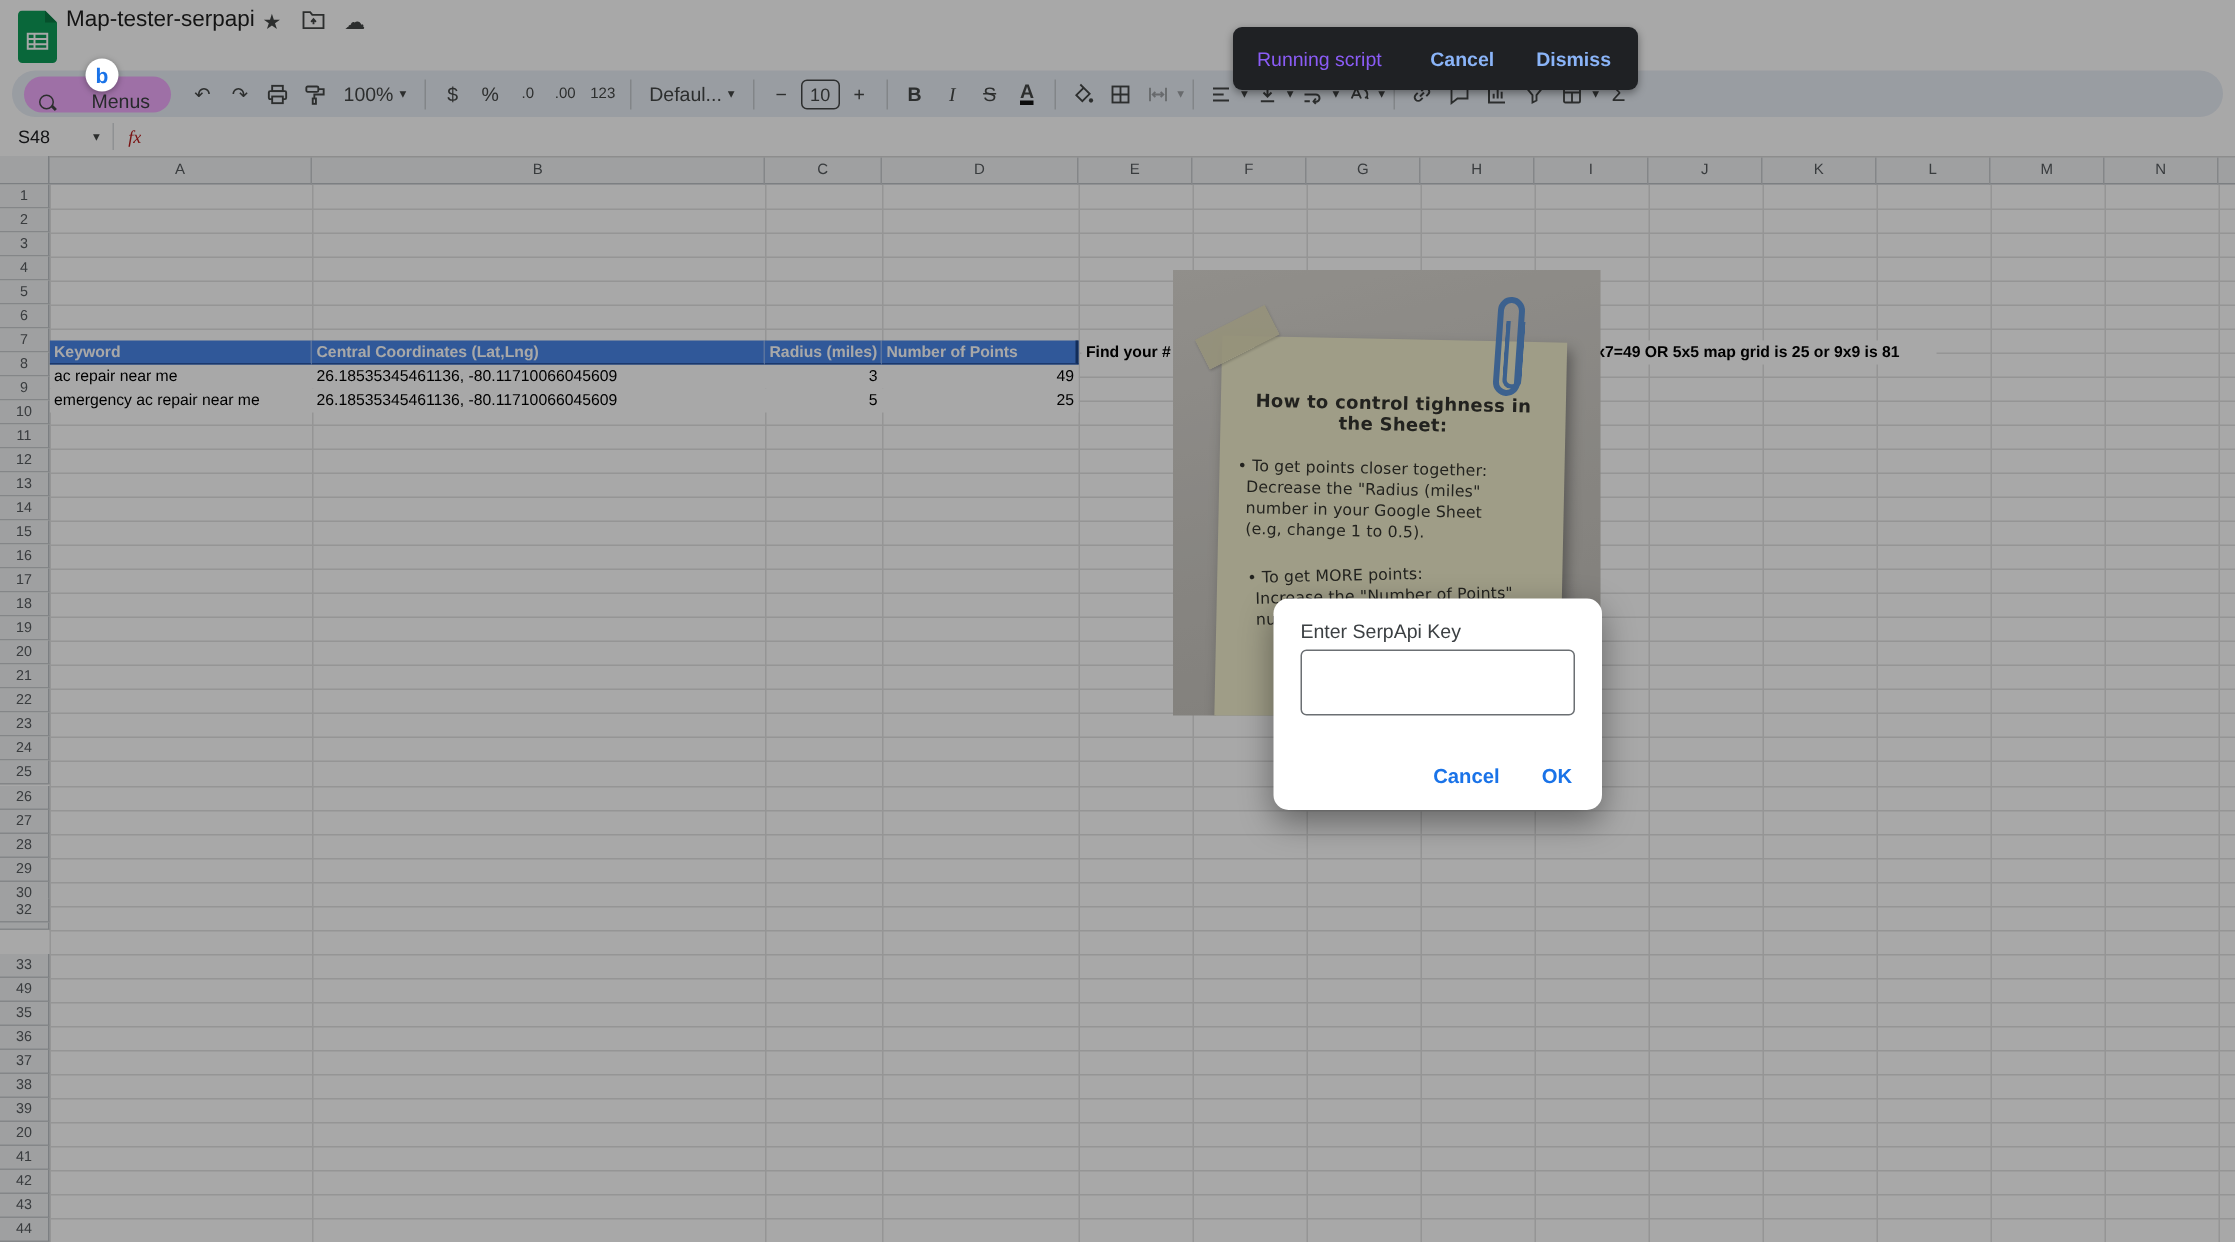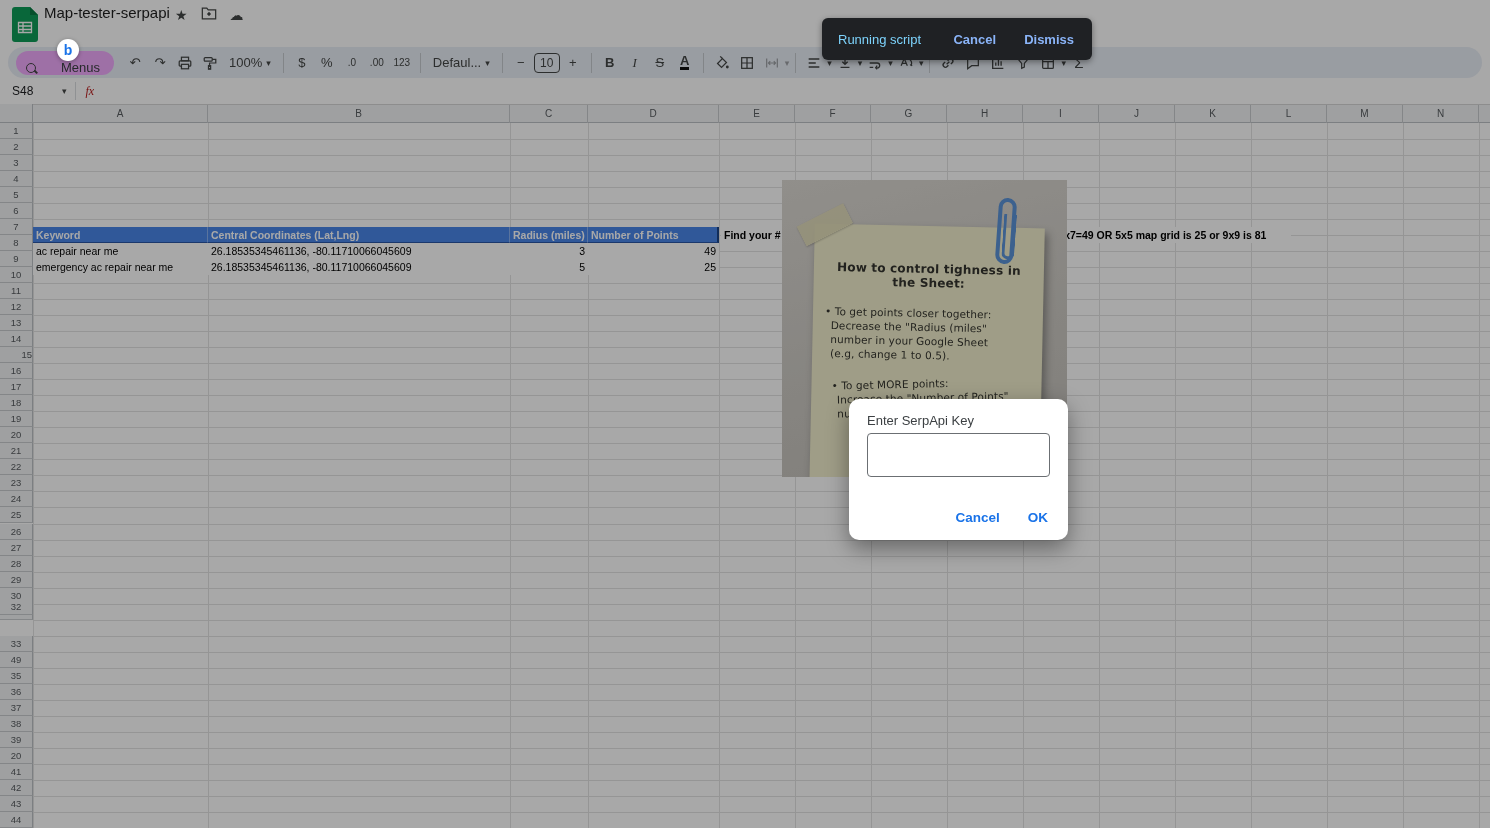--- a/index.html
+++ b/index.html
@@ -87,21 +87,21 @@
   .b1.first { margin-top:16px; margin-left:12px; }
   .b2 { margin-left:26px; transform:rotate(-2.5deg); }
   .b2.first { margin-top:14px; margin-left:20px; }
 
   
   .scrim { position:absolute; left:0; top:0; width:100%; height:100%; background:rgba(0,0,0,.34); z-index:50; }
 
   .toast { position:absolute; left:822px; top:18px; width:270px; height:42px; background:#1f2124;
     border-radius:6px; display:flex; align-items:center; padding:0 18px 0 16px; z-index:60;
     box-shadow:0 2px 6px rgba(0,0,0,.4); }
-  .tmsg { font-size:13px; color:#7dd3fc; }
+  .tmsg { font-size:13px; color:#8b5cf6; }
   .tact { font-size:13px; font-weight:600; color:#8ab4f8; cursor:default; }
   .tact.cancel { margin-left:auto; }
   .tact.dismiss { margin-left:28px; }
 
   .badge-b { position:absolute; left:57px; top:39px; width:22px; height:22px; border-radius:50%; background:#fff;
     box-shadow:0 1px 4px rgba(0,0,0,.35); display:flex; align-items:center; justify-content:center;
     font-size:14px; font-weight:bold; color:#1a73e8; z-index:65; }
 
   .dialog { position:absolute; left:849px; top:399px; width:219px; height:141px; background:#fff;
     border-radius:10px; box-shadow:0 8px 22px rgba(0,0,0,.4); z-index:70; }
@@ -302,21 +302,21 @@
         <div class="rowhead" style="top: 83.08px; height: 16.02px; line-height: 16.02px;">5</div>
         <div class="rowhead" style="top: 99.1px; height: 16.02px; line-height: 16.02px;">6</div>
         <div class="rowhead" style="top: 115.12px; height: 16.02px; line-height: 16.02px;">7</div>
         <div class="rowhead" style="top: 131.14px; height: 16.02px; line-height: 16.02px;">8</div>
         <div class="rowhead" style="top: 147.16px; height: 16.02px; line-height: 16.02px;">9</div>
         <div class="rowhead" style="top: 163.18px; height: 16.02px; line-height: 16.02px;">10</div>
         <div class="rowhead" style="top: 179.2px; height: 16.02px; line-height: 16.02px;">11</div>
         <div class="rowhead" style="top: 195.22px; height: 16.02px; line-height: 16.02px;">12</div>
         <div class="rowhead" style="top: 211.24px; height: 16.02px; line-height: 16.02px;">13</div>
         <div class="rowhead" style="top: 227.26px; height: 16.02px; line-height: 16.02px;">14</div>
-        <div class="rowhead" style="top: 243.28px; height: 16.02px; line-height: 16.02px; text-align: right;">15</div>
+        <div class="rowhead" style="top: 243.28px; height: 16.02px; line-height: 16.02px;">15</div>
         <div class="rowhead" style="top: 259.3px; height: 16.02px; line-height: 16.02px;">16</div>
         <div class="rowhead" style="top: 275.32px; height: 16.02px; line-height: 16.02px;">17</div>
         <div class="rowhead" style="top: 291.34px; height: 16.02px; line-height: 16.02px;">18</div>
         <div class="rowhead" style="top: 307.36px; height: 16.02px; line-height: 16.02px;">19</div>
         <div class="rowhead" style="top: 323.38px; height: 16.02px; line-height: 16.02px;">20</div>
         <div class="rowhead" style="top: 339.4px; height: 16.02px; line-height: 16.02px;">21</div>
         <div class="rowhead" style="top: 355.42px; height: 16.02px; line-height: 16.02px;">22</div>
         <div class="rowhead" style="top: 371.44px; height: 16.02px; line-height: 16.02px;">23</div>
         <div class="rowhead" style="top: 387.46px; height: 16.02px; line-height: 16.02px;">24</div>
         <div class="rowhead" style="top: 403.48px; height: 16.02px; line-height: 16.02px;">25</div>

